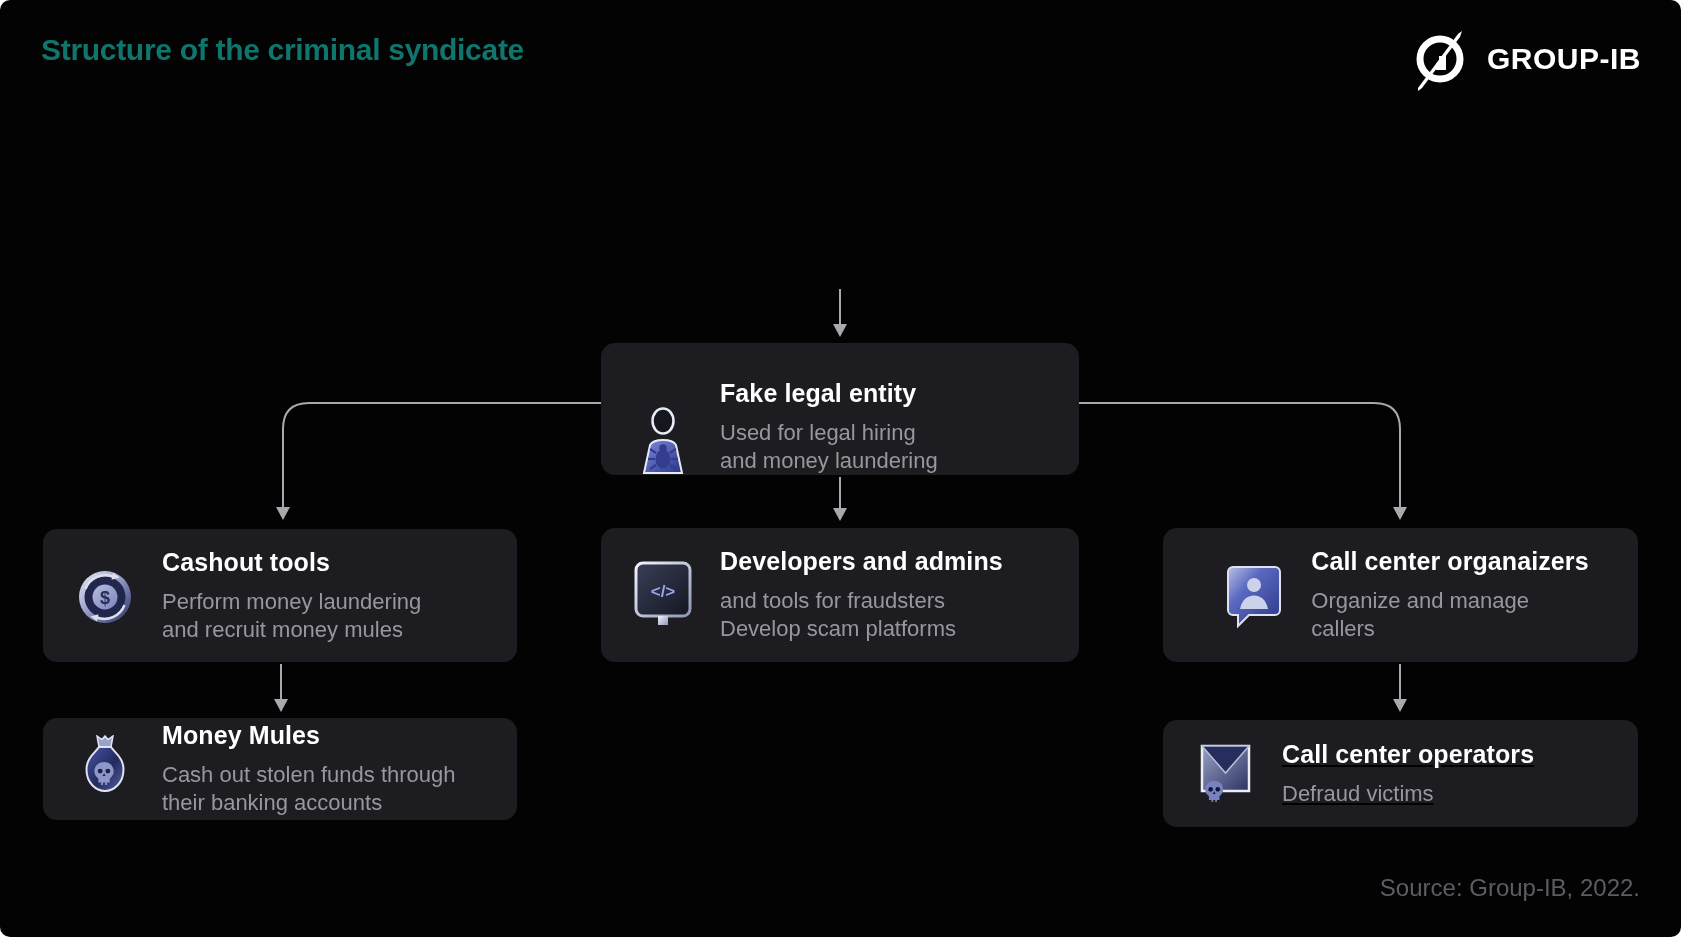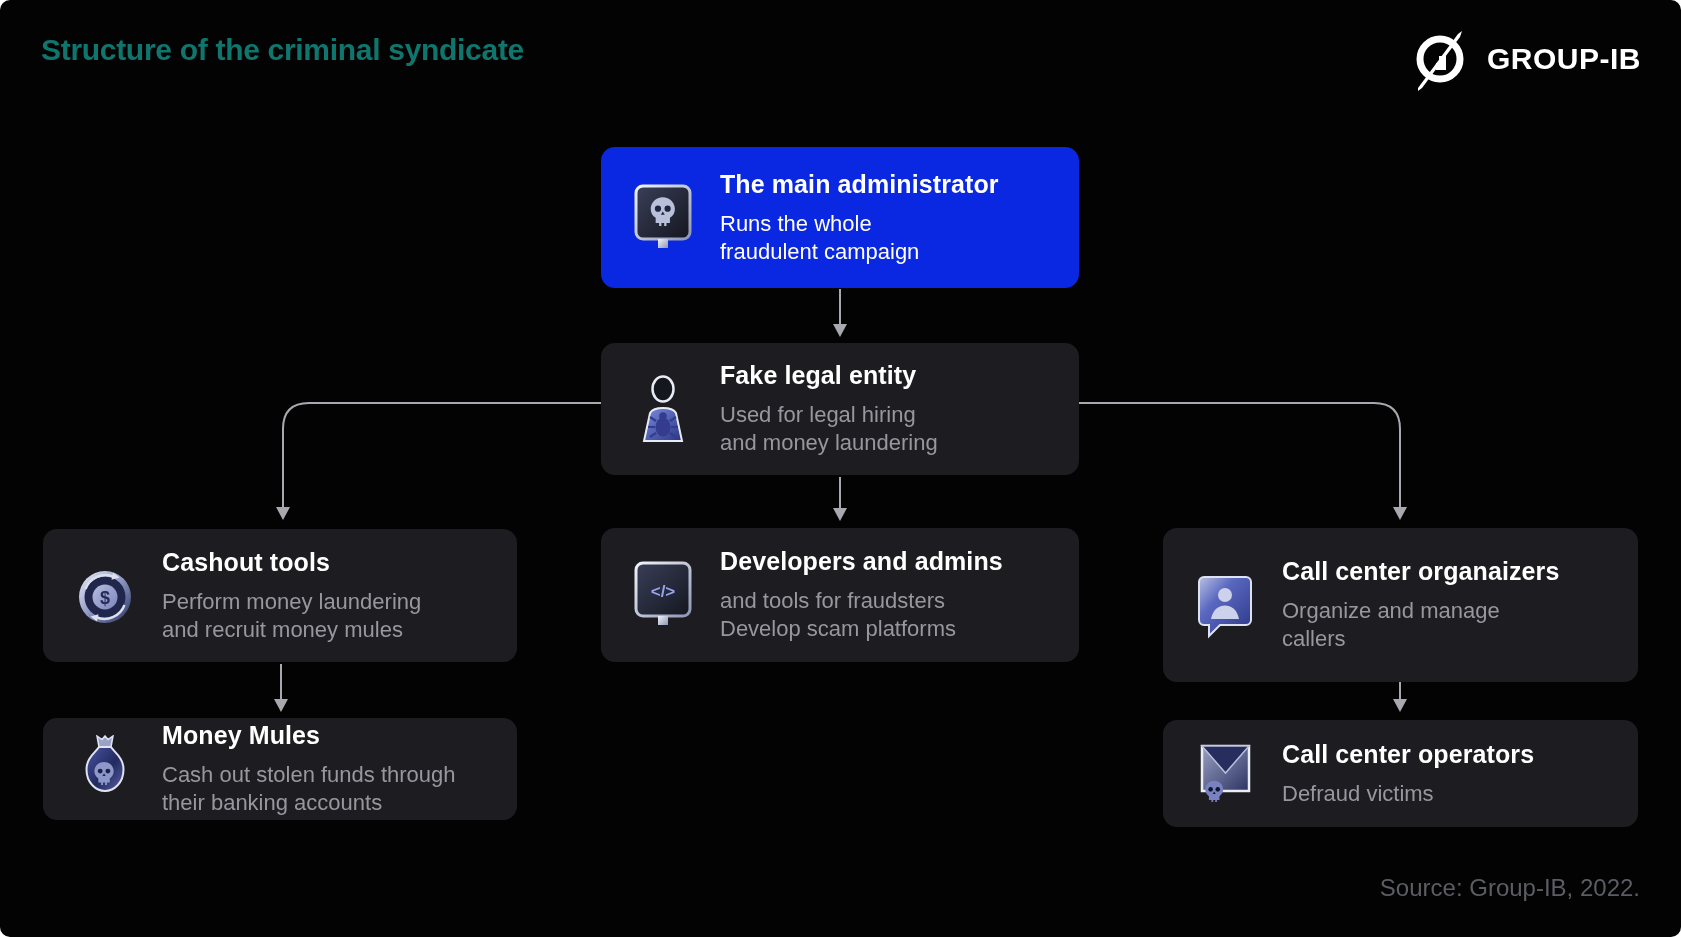--- a/index.html
+++ b/index.html
@@ -26,26 +26,26 @@
   }
   .card--dark { background:#1d1d21; }
   .card--blue { background:#0a28e1; }
   .card-icon { width:64px; height:68px; flex:0 0 auto; margin-right:25px; }
   .card-icon svg { width:100%; height:100%; display:block; }
   .card-title { font-size:25px; font-weight:600; color:#ffffff; margin-bottom:11px; letter-spacing:0.1px; }
   .card-desc { font-size:22px; line-height:28px; color:#97979d; }
   .card--blue .card-desc { color:#ffffff; }
 
   #card-0 { left:601px; top:147px;  width:478px; height:141px; }
-  #card-1 { left:601px; top:343px;  width:478px; height:132px; }
+  #card-1 { left:601px; top:343px;  width:478px; height:132px;align-items:flex-end; }
   #card-2 { left:43px;  top:529px;  width:474px; height:133px; }
   #card-3 { left:601px; top:528px;  width:478px; height:134px; }
-  #card-4 { left:1163px;top:528px;  width:475px; height:154px; }
+  #card-4 { left:1163px;top:528px;  width:475px; height:134px;justify-content:center; }
   #card-5 { left:43px;  top:718px;  width:474px; height:102px; }
-  #card-6 { left:1163px;top:720px;  width:475px; height:107px; }
+  #card-6 { left:1163px;top:720px;  width:475px; height:107px;text-decoration:underline; }
 
   .source {
     position:absolute; right:41px; top:874px;
     font-size:24px; color:#5c5d64;
   }
 </style>
 </head>
 <body>
 
 <div class="stage">
@@ -121,36 +121,20 @@
       <g fill="#a7a9ae">
         <path d="M833 324 h14 l-7 13 z"></path>
         <path d="M833 508 h14 l-7 13 z"></path>
         <path d="M276 507 h14 l-7 13 z"></path>
         <path d="M1393 507 h14 l-7 13 z"></path>
         <path d="M274 699 h14 l-7 13 z"></path>
         <path d="M1393 699 h14 l-7 13 z"></path>
       </g>
     </svg>
 
-    <div class="card card--blue" id="card-0">
-      <div class="card-icon">
-        <svg viewBox="0 0 64 68">
-          <rect x="5" y="2" width="54" height="53" rx="7" fill="url(#gScreen)" stroke="url(#gSteel)" stroke-width="3"></rect>
-          <use href="#skullShape" transform="translate(18,12) scale(1.15)" style="--bone:#b9c1da; --hole:#20243c"></use>
-          <rect x="27" y="55" width="10" height="9" fill="url(#gSteel)"></rect>
-        </svg>
-      </div>
-      <div class="card-text">
-        <div class="card-title">The main administrator</div>
-        <div class="card-desc">
-          <div>Runs the whole</div>
-          <div>fraudulent campaign</div>
-        </div>
-      </div>
-    </div>
 
     <div class="card card--dark" id="card-1">
       <div class="card-icon">
         <svg viewBox="0 0 64 68">
           <ellipse cx="32" cy="14" rx="10.5" ry="12.5" fill="#15171f" stroke="#e8ebf5" stroke-width="2.5"></ellipse>
           <path d="M13 66 L19 38 Q22 33 32 33 Q42 33 45 38 L51 66 Z" fill="url(#gBlue)" stroke="#e8ebf5" stroke-width="2"></path>
           <g stroke="#343c8e" stroke-width="2.2">
             <path d="M25 46 l-6 -4"></path>
               <path d="M24 52 l-7 0"></path>
               <path d="M25 58 l-6 4"></path>

